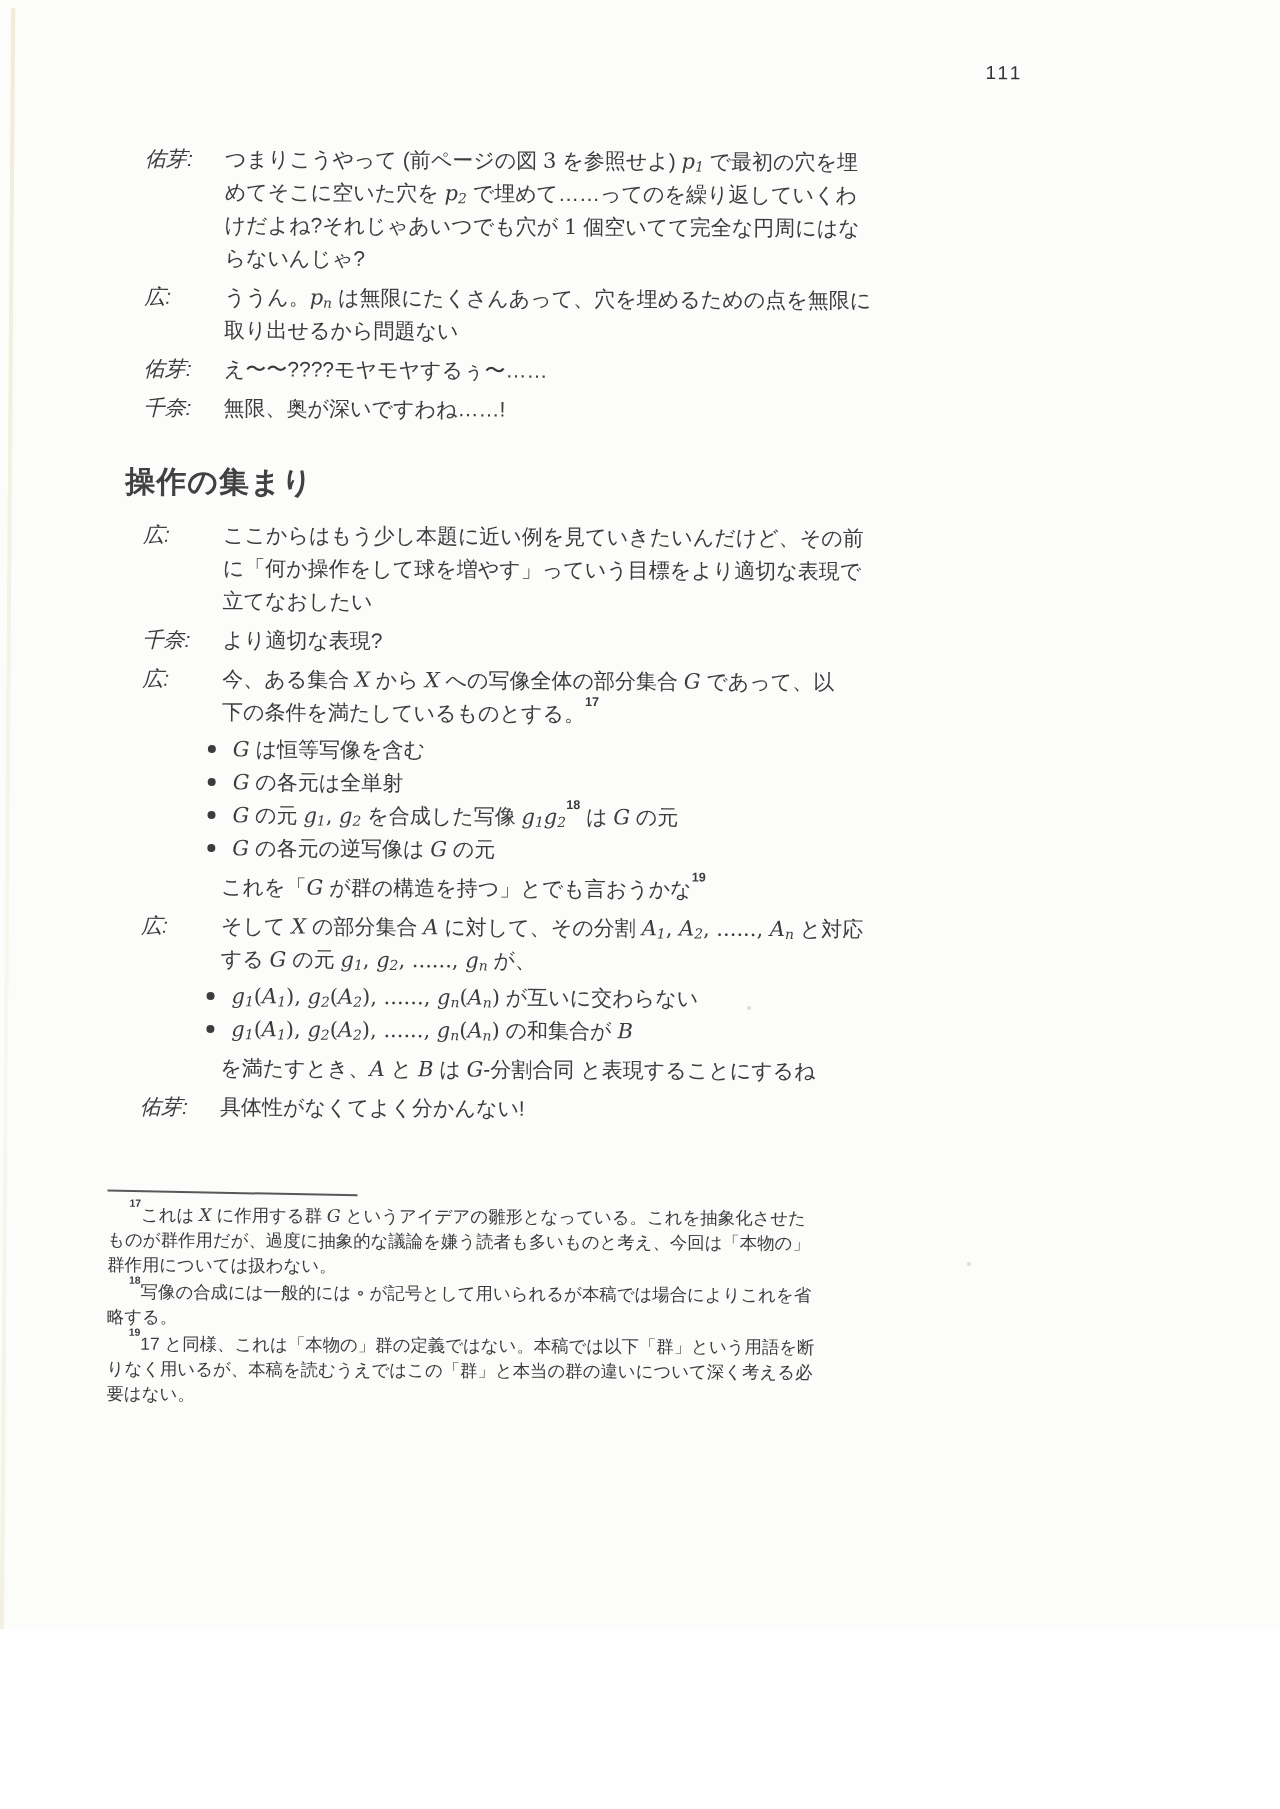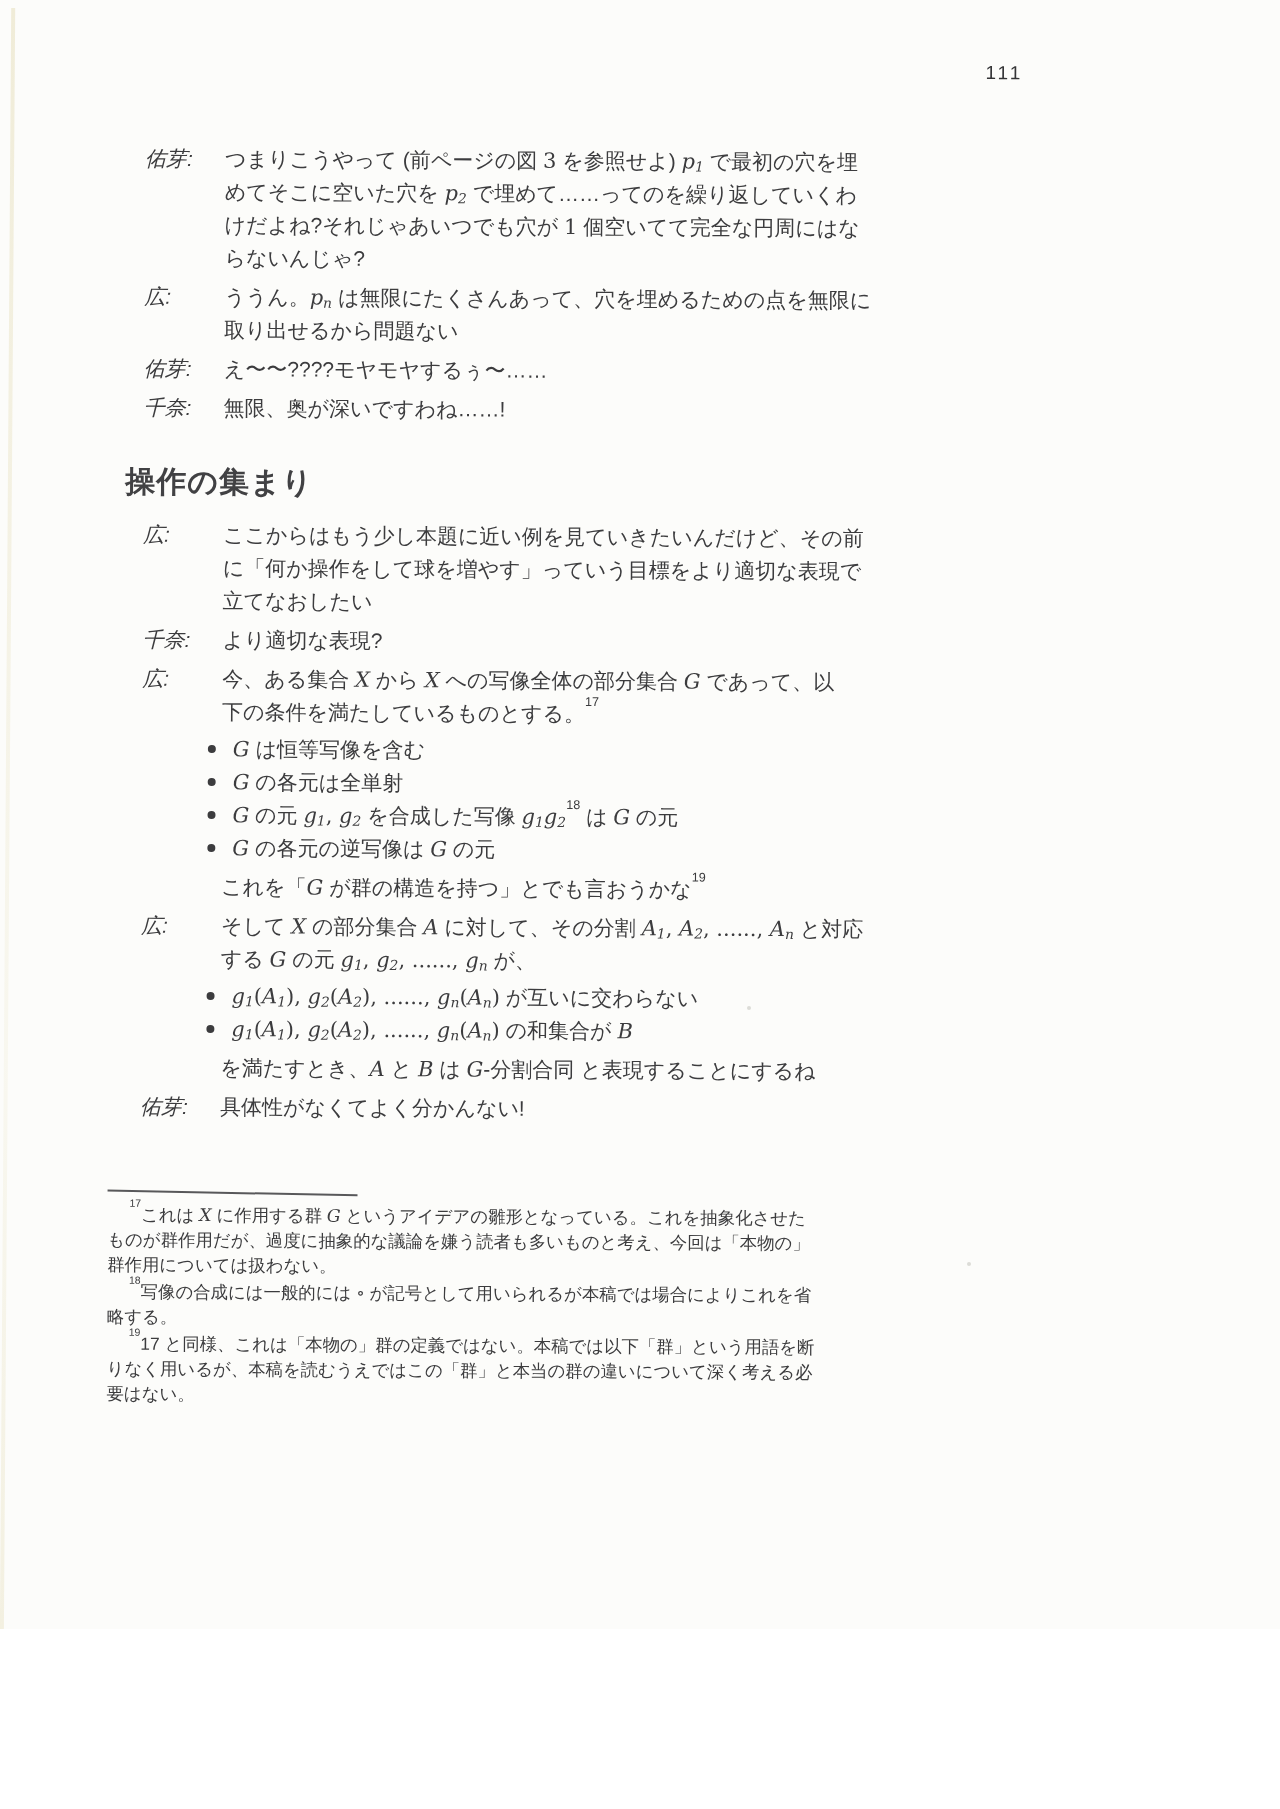--- a/index.html
+++ b/index.html
@@ -37,21 +37,21 @@
   .dot{flex:none;width:8px;height:8px;border-radius:50%;background:#3c3c3e;margin:13px 17px 0 0;}
   .section-heading{
     margin:36px 0 14px -18px;
     font-size:30px;font-weight:bold;letter-spacing:1px;color:#414143;
     line-height:44px;
   }
   
   .m{font-family:"DejaVu Serif","Liberation Serif",serif;}
   .m i{font-style:italic;}
   .m sub{font-size:66%;line-height:0;vertical-align:-3px;font-style:italic;}
-  sup.fn{font-size:60%;line-height:0;position:relative;top:-7px;letter-spacing:0;}
+  sup.fn{font-size:60%;line-height:0;position:relative;top:-7px;letter-spacing:0;font-weight:bold;}
   
   .footnotes{
     position:absolute;top:1190px;left:113px;width:760px;
     font-size:17.4px;color:var(--ink,#3c3c3e);
   }
   .fn-rule{
     width:250px;height:0;border-top:2px solid #58585a;
     margin:0 0 11px 0;transform:rotate(0.8deg);transform-origin:left center;
   }
   .fn-line{height:25px;line-height:25px;white-space:nowrap;}

